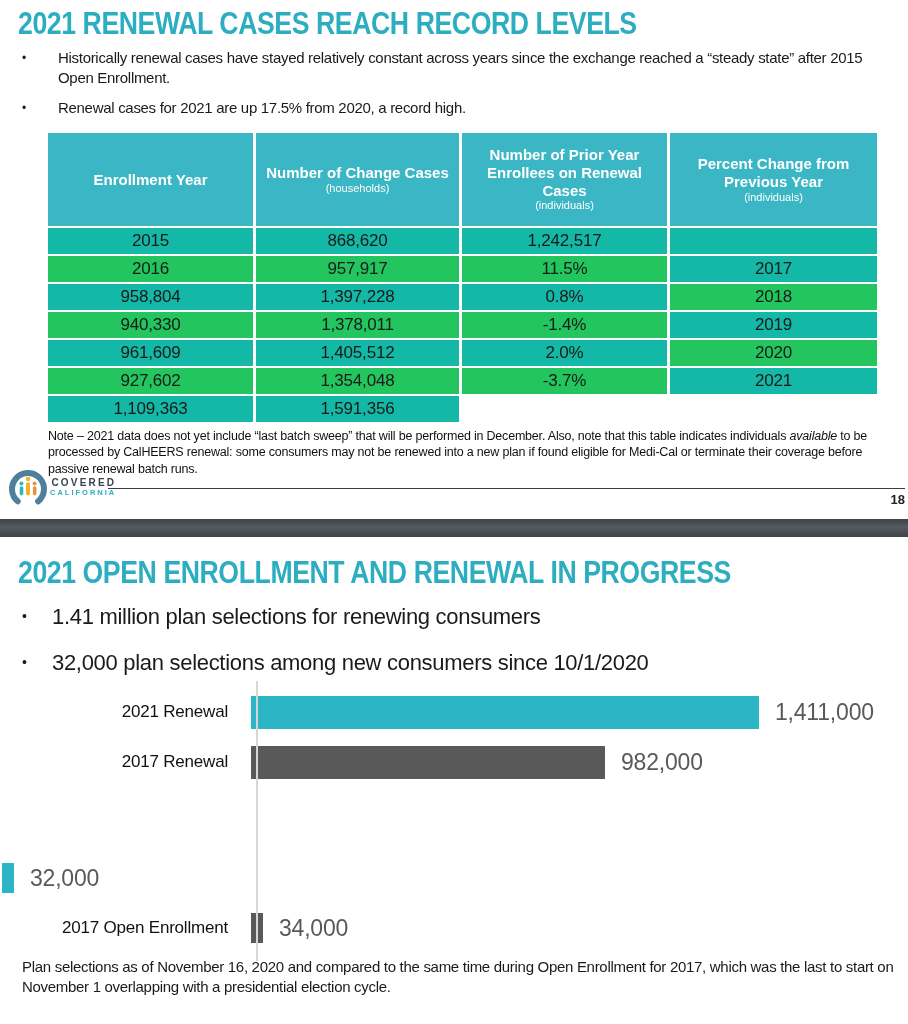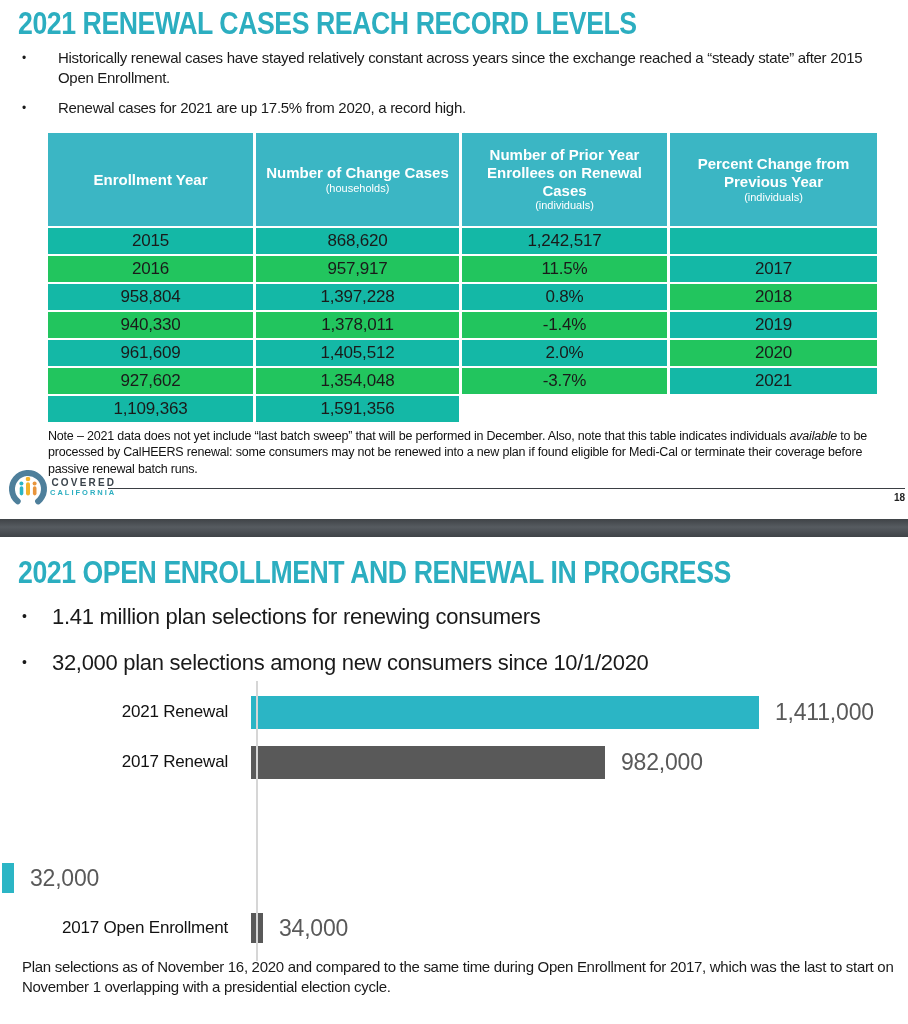--- a/index.html
+++ b/index.html
@@ -45,21 +45,21 @@
     font-size:12.5px; line-height:1.3; letter-spacing:-0.2px; color:#111; }
   .note .it { font-style:italic; }
 
   
   .logo { position:absolute; left:7px; top:468px; }
   .logo-text { position:absolute; left:50px; top:477px; line-height:1.15; }
   .logo-covered { font-size:10px; font-weight:bold; letter-spacing:2.2px; color:#3A434B;text-align:right; }
   .logo-california { font-size:7.5px; font-weight:bold; letter-spacing:2px; color:#2CAEC0; }
   .footer-line { position:absolute; left:108px; right:3px; top:488px;
     border-top:1.5px solid #3B3F44; }
-  .page-num { position:absolute; right:3px; top:492px; font-size:10px; font-weight:bold; color:#222; }
+  .page-num { position:absolute; right:3px; top:492px; font-size:13px; font-weight:bold; color:#222; }
 
   
   .divider-bar { width:908px; height:18px;
     background:linear-gradient(180deg,#3F4347 0%,#565B60 45%,#3F4347 100%); }
 
   
   .chart { position:absolute; left:0; top:150px; width:908px; height:266px; }
   .axis { position:absolute; left:256px; top:-6px; height:280px; width:2px; background:#D6D6D6; }
   .crow { display:flex; align-items:center; height:50px;gap:7px; }
   .crow.gap { margin-top:66px; }

